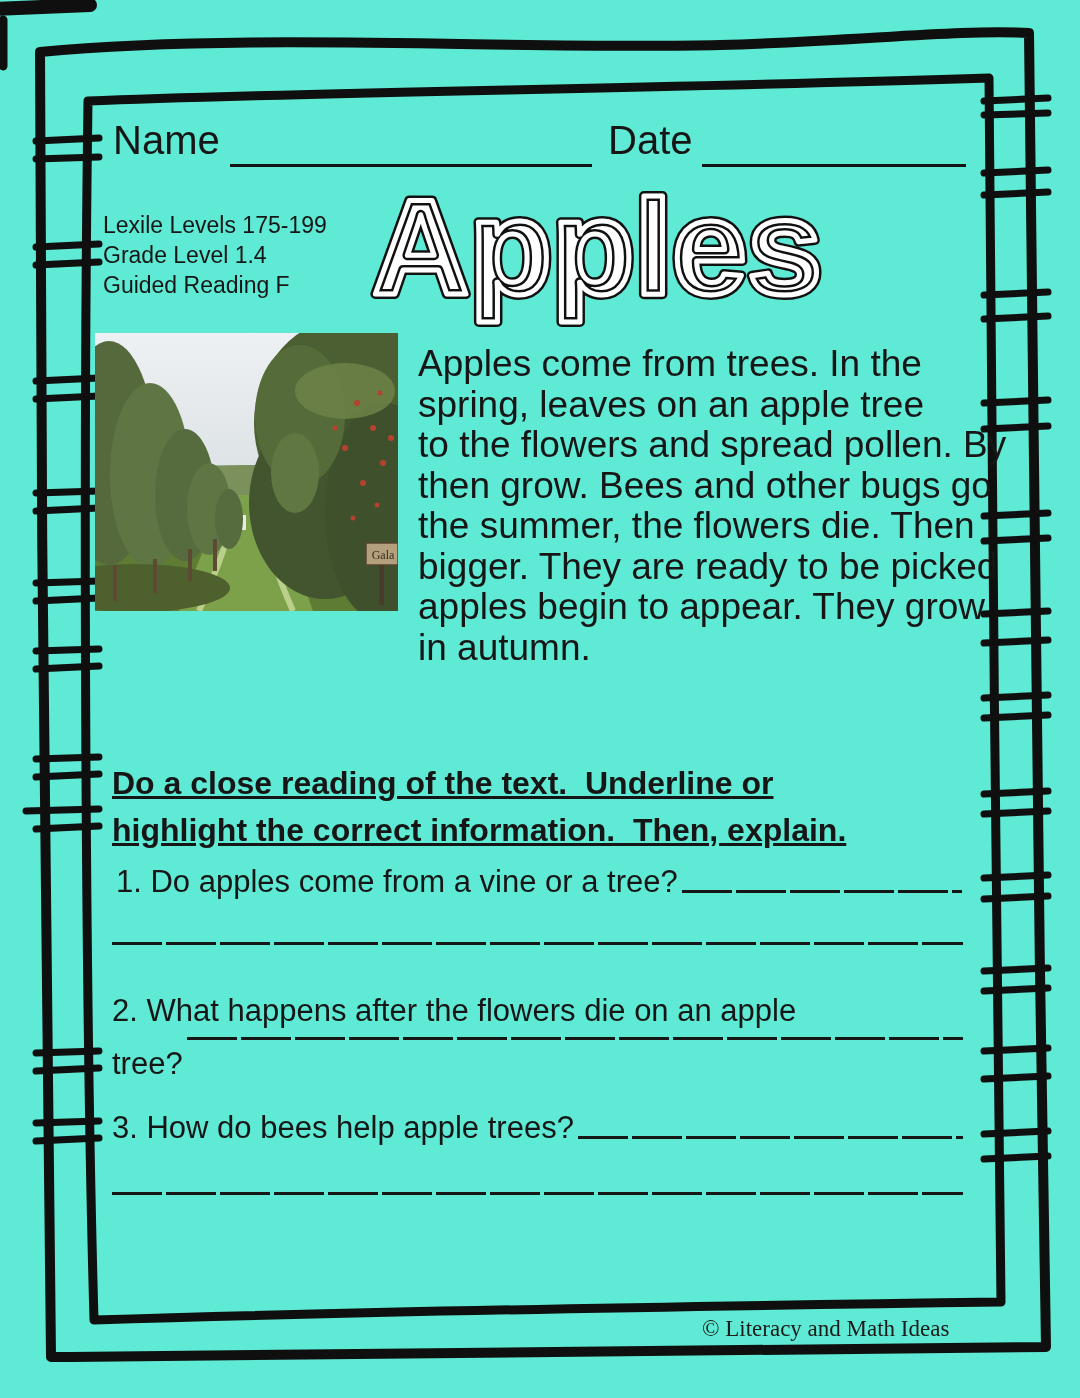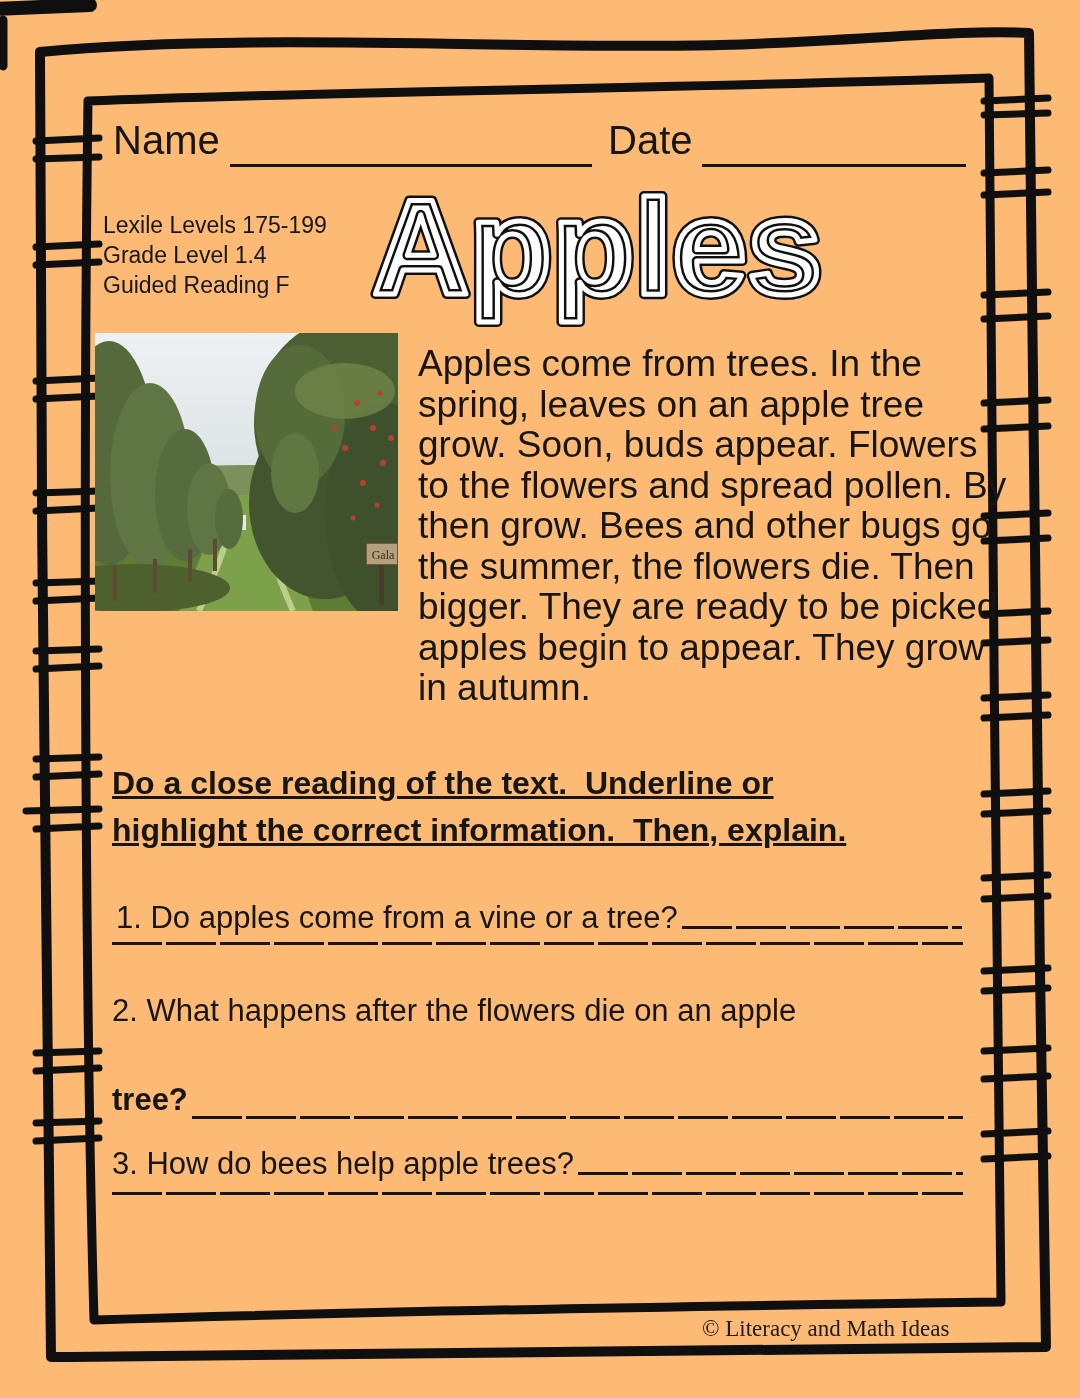--- a/index.html
+++ b/index.html
@@ -1,40 +1,40 @@
 <!DOCTYPE html>
 <html><head>
 <meta charset="utf-8">
 <style>
   html,body{margin:0;padding:0;background:#fff;}
   .page{
-    position:relative;width:1080px;height:1398px;background:#fdba74;
+    position:relative;width:1080px;height:1398px;background:#5eead4;
     font-family:"Liberation Sans",sans-serif;color:#161616;overflow:hidden;
   }
   .border-svg{position:absolute;left:0;top:0;}
   .name-label{position:absolute;left:113px;top:118px;font-size:40px;}
   .date-label{position:absolute;left:608px;top:118px;font-size:40px;}
   .name-blank{position:absolute;left:230px;top:164px;width:362px;height:3px;background:#141414;}
   .date-blank{position:absolute;left:702px;top:164px;width:264px;height:3px;background:#141414;}
   .reading-info{position:absolute;left:103px;top:210px;font-size:23px;line-height:30px;}
   .title-wrap{position:absolute;left:368px;top:158px;width:480px;height:210px;}
   .title-stroke{fill:#ffffff;stroke:#101010;stroke-width:10px;stroke-linejoin:round;
     font-family:"Liberation Sans",sans-serif;font-weight:700;font-size:135px;}
   .title-inline{fill:none;stroke:#ffffff;stroke-width:5px;stroke-linejoin:round;
     font-family:"Liberation Sans",sans-serif;font-weight:700;font-size:135px;}
   .photo{position:absolute;left:95px;top:333px;width:303px;height:278px;}
   .passage{position:absolute;left:418px;top:344px;font-size:37px;line-height:40.5px;}
   .line{white-space:pre;}
   .instructions{position:absolute;left:112px;top:760px;font-size:32px;line-height:47px;font-weight:700;text-decoration:underline;}
   .q-row{display:flex;align-items:flex-end;font-size:31px;}
   .q1-row{position:absolute;left:116px;top:864px;width:846px;}
   .q2-block{position:absolute;left:112px;top:984px;width:851px;font-size:31px;line-height:53px;}
-  .q2-row{display:flex;align-items:flex-end;font-weight:bold;}
+  .q2-row{display:flex;align-items:flex-start;}
   .q3-row{position:absolute;left:112px;top:1110px;width:851px;}
-  .q-text{white-space:pre;margin-top:36px;}
+  .q-text{white-space:pre;}
   .fill-line{flex:1 1 auto;height:3px;margin-bottom:7px;margin-left:4px;
     background:repeating-linear-gradient(90deg,#161616 0 50px,rgba(0,0,0,0) 50px 54px);}
   .full-line{position:absolute;left:112px;width:851px;height:3px;
     background:repeating-linear-gradient(90deg,#161616 0 50px,rgba(0,0,0,0) 50px 54px);}
   .full-line-1{top:942px;}
   .full-line-2{top:1192px;}
   .footer{position:absolute;left:702px;top:1316px;font-family:"Liberation Serif",serif;font-size:23px;color:#1b1b1b;}
   .sign-text{font-family:"Liberation Serif",serif;font-size:12px;fill:#352b1d;}
 </style>
 </head>
@@ -142,21 +142,20 @@
     <g>
       <rect x="271" y="210" width="32" height="22" fill="#b4a07c" stroke="#55452f" stroke-width="1.5"></rect>
       <text class="sign-text" x="288" y="226" text-anchor="middle">Gala</text>
       <rect x="284" y="232" width="5" height="40" fill="#4a3c2a"></rect>
     </g>
   </svg>
 
   <div class="passage">
     <div class="line">Apples come from trees. In the</div>
     <div class="line">spring, leaves on an apple tree</div>
-    <div class="line">grow. Soon, buds appear. Flowers</div>
     <div class="line">to the flowers and spread pollen. By</div>
     <div class="line">then grow. Bees and other bugs go</div>
     <div class="line">the summer, the flowers die. Then</div>
     <div class="line">bigger. They are ready to be picked</div>
     <div class="line">apples begin to appear. They grow</div>
     <div class="line">in autumn.</div>
   </div>
 
   <div class="instructions">
     <div class="line">Do a close reading of the text.  Underline or</div>

